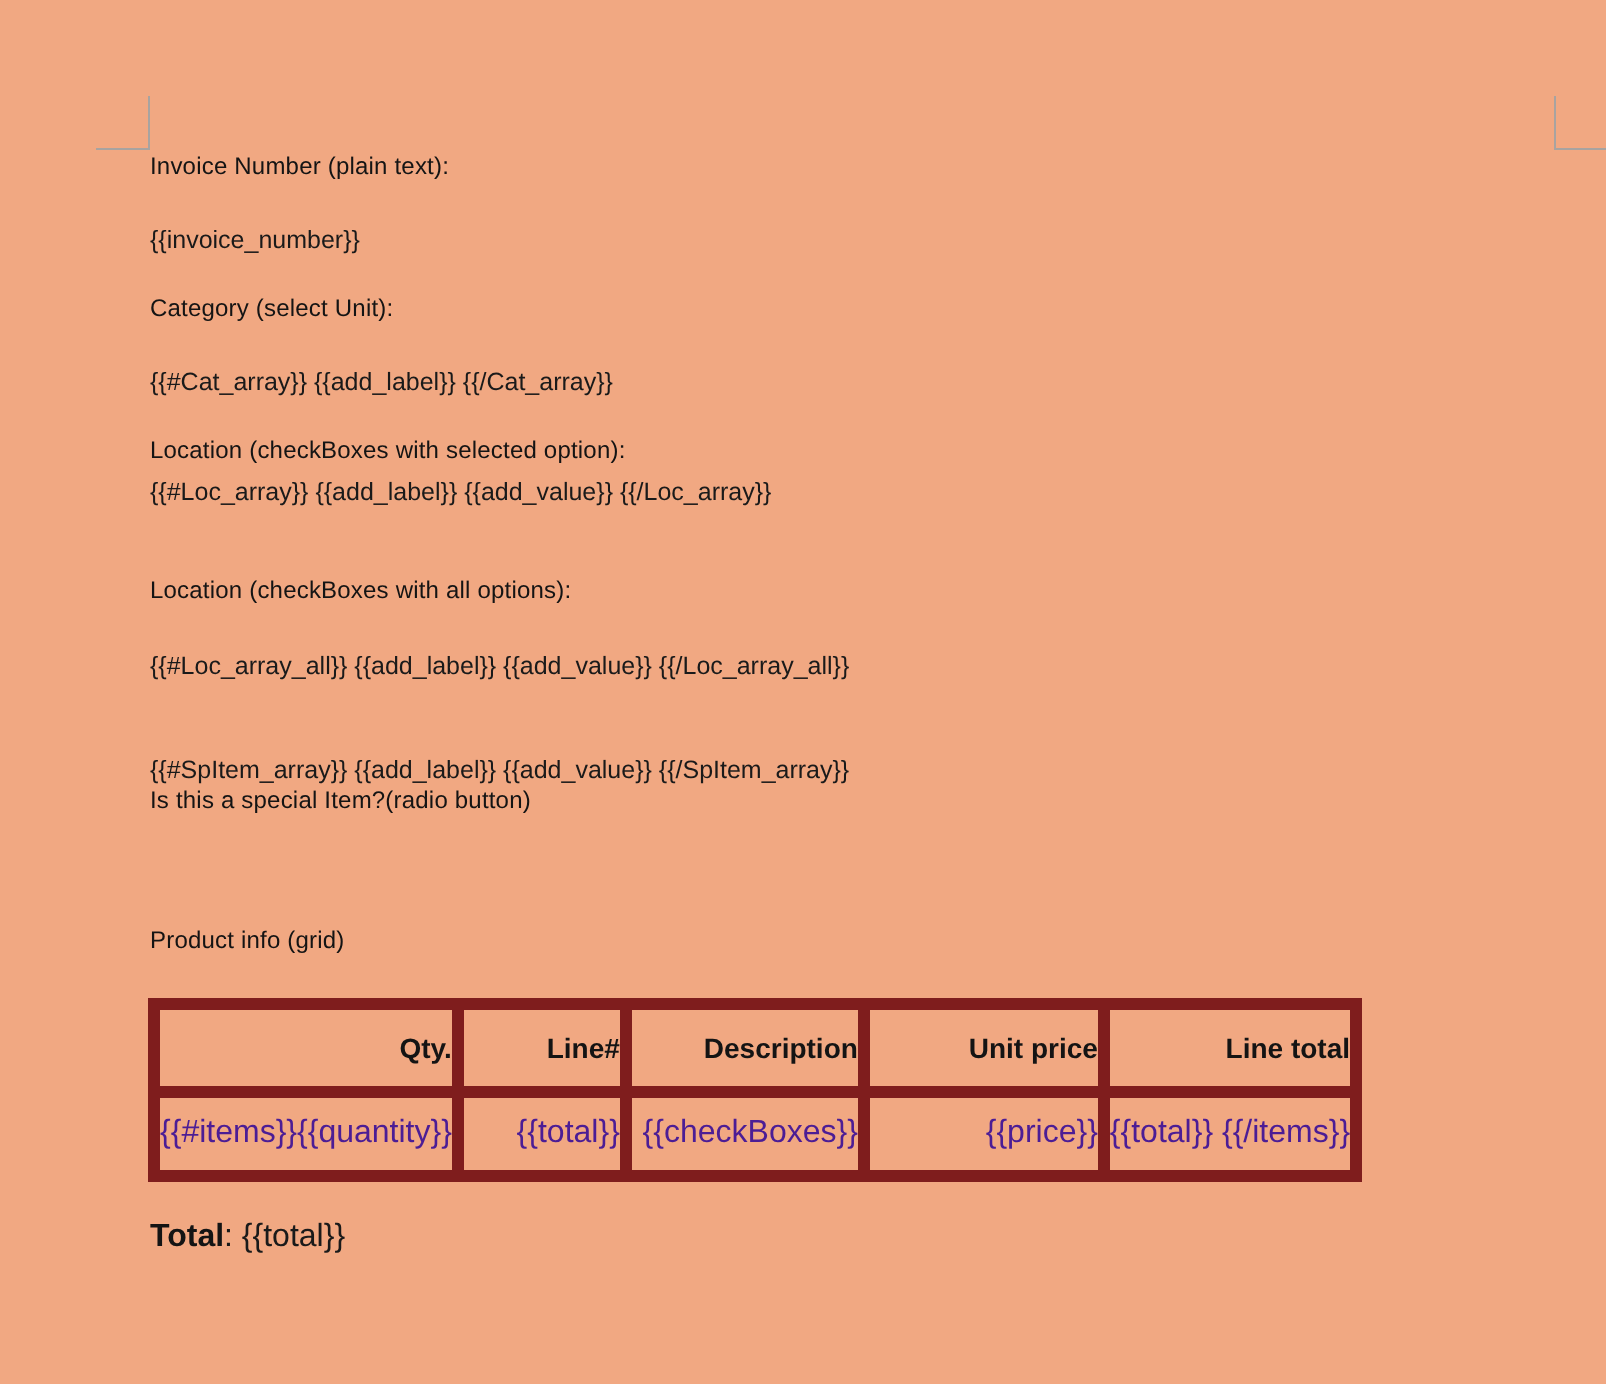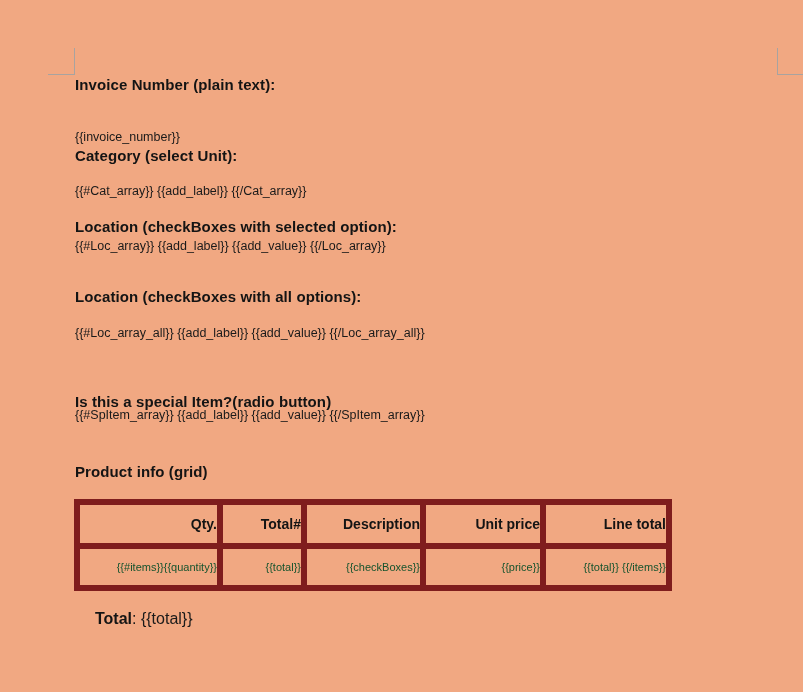--- a/index.html
+++ b/index.html
@@ -33,22 +33,22 @@
     left: 777px;
     top: 48px;
     width: 26px;
     height: 26px;
     border-left-width: 1px;
     border-bottom-width: 1px;
   }
   .heading {
     position: absolute;
     left: 75px;
-    font-weight: bold;
-    font-size: 15px;
+    font-weight: normal;
+    font-size: 12px;
     letter-spacing: 0.1px;
     white-space: nowrap;
     color: #141414;
   }
   .para {
     position: absolute;
     left: 75px;
     font-size: 12.5px;
     white-space: nowrap;
     color: #1a1a1a;
@@ -67,67 +67,66 @@
     overflow: hidden;
   }
   table.grid th {
     height: 38px;
     font-weight: bold;
     font-size: 14px;
     color: #141414;
   }
   table.grid td {
     height: 36px;
-    font-size: 11px;
-    color: #14532d;
+    font-size: 16px;
+    color: #4c1d95;
   }
   .total-line {
     position: absolute;
     left: 75px;
     top: 610px;
     font-size: 16px;
     white-space: nowrap;
     color: #1a1a1a;
   }
   .total-line .lbl {
     font-weight: bold;
     color: #141414;
-    margin-left: 20px;
   }
 </style>
 </head>
 <body>
 
 <div>
 
   <div class="corner tl"></div>
   <div class="corner tr"></div>
 
   <div class="heading" style="top:76px;">Invoice Number (plain text):</div>
-  <div class="para" style="top:130px;text-align:center;">{{invoice_number}}</div>
+  <div class="para" style="top:113px;text-align:center;">{{invoice_number}}</div>
 
   <div class="heading" style="top:147px;">Category (select Unit):</div>
   <div class="para" style="top:184px;">{{#Cat_array}} {{add_label}} {{/Cat_array}}</div>
 
   <div class="heading" style="top:218px;">Location (checkBoxes with selected option):</div>
   <div class="para" style="top:239px;">{{#Loc_array}} {{add_label}} {{add_value}} {{/Loc_array}}</div>
 
   <div class="heading" style="top:288px;">Location (checkBoxes with all options):</div>
   <div class="para" style="top:326px;">{{#Loc_array_all}} {{add_label}} {{add_value}} {{/Loc_array_all}}</div>
 
   <div class="heading" style="top:359px;margin-top:34px;">Is this a special Item?(radio button)</div>
-  <div class="para" style="top:408px;">{{#SpItem_array}} {{add_label}} {{add_value}} {{/SpItem_array}}</div>
+  <div class="para" style="top:378px;">{{#SpItem_array}} {{add_label}} {{add_value}} {{/SpItem_array}}</div>
 
   <div class="heading" style="top:463px;">Product info (grid)</div>
 
   <table class="grid">
     <tbody>
         <tr>
       <th style="width:137px;">Qty.</th>
-      <th style="width:78px;">Total#</th>
+      <th style="width:78px;">Line#</th>
       <th style="width:113px;">Description</th>
       <th style="width:114px;">Unit price</th>
       <th style="width:120px;">Line total</th>
     </tr>
     <tr>
       <td>{{#items}}{{quantity}}</td>
       <td>{{total}}</td>
       <td>{{checkBoxes}}</td>
       <td>{{price}}</td>
       <td>{{total}} {{/items}}</td>

